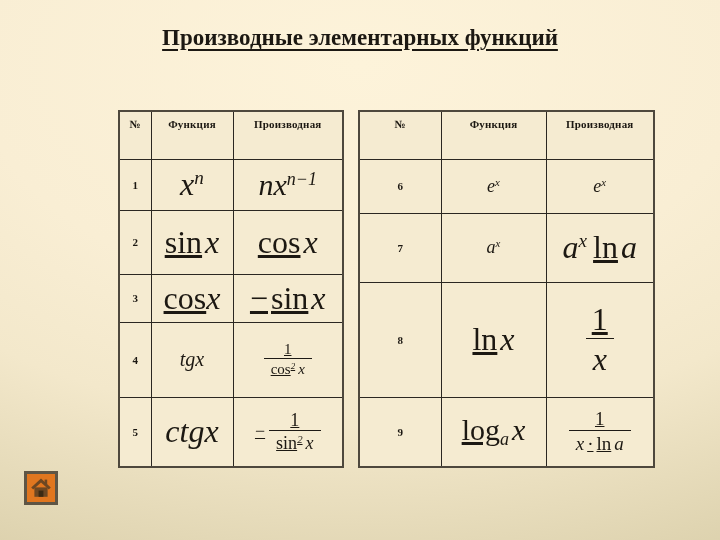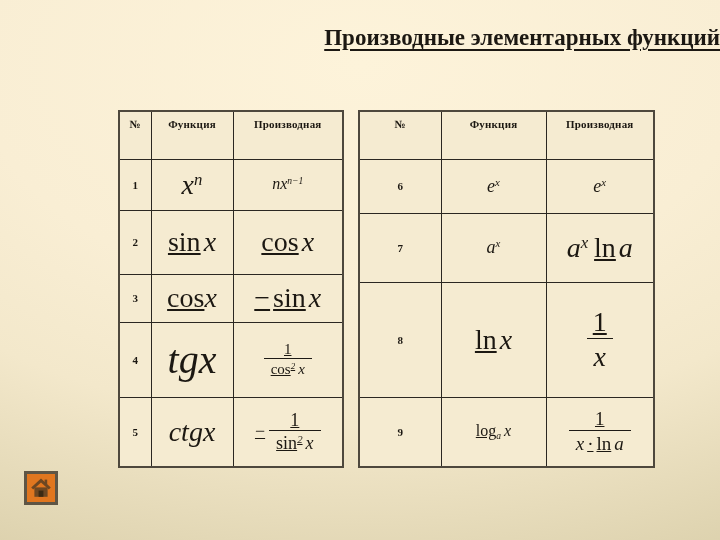--- a/index.html
+++ b/index.html
@@ -3,21 +3,21 @@
 <meta charset="utf-8">
 <style>
   html,body{margin:0;padding:0;}
   .slide{
     position:relative;width:720px;height:540px;overflow:hidden;
     background:radial-gradient(140% 115% at 50% 12%,
       #fdf3da 0%, #f9eed4 38%, #f3e8cb 58%, #ddd2ae 85%, #cbbf99 100%);
     font-family:"Liberation Serif","DejaVu Serif",serif;color:#1c1812;
   }
   .title{
-    position:absolute;top:25px;left:0;width:100%;text-align:right;
+    position:absolute;top:25px;left:0;width:100%;text-align:center;
     font-size:23px;font-weight:bold;
     text-decoration:underline;text-decoration-thickness:2px;text-underline-offset:4px;
   }
   table.tbl{
     position:absolute;border-collapse:collapse;table-layout:fixed;
     background:#f5ebd1;border:2.5px solid #4e483d;
   }
   .tbl td{
     border:1.5px solid #2b2721;text-align:center;vertical-align:middle;
     padding:0;overflow:hidden;
@@ -28,21 +28,21 @@
   .fn{font-style:normal;text-decoration:underline;}
   .gap{margin-left:6px;}
   .gap2{margin-left:3px;}
   sup.e{font-size:60%;vertical-align:0.55em;font-style:italic;}
   sub.s{font-size:60%;vertical-align:-0.3em;font-style:italic;}
   .frac{display:inline-block;vertical-align:middle;text-align:center;line-height:1.15;}
   .frac .num{display:block;padding:0 2px;}
   .frac .den{display:block;border-top:1.5px solid #1d1a15;padding:2px 7px 0;}
   .minus{display:inline-block;vertical-align:middle;margin-right:4px;}
   .s15{font-size:15px}.s18{font-size:18px}.s19{font-size:19px}
-  .s22{font-size:16px}.s24{font-size:28px}.s26{font-size:18px}.s30{font-size:40px}
+  .s22{font-size:30px}.s24{font-size:32px}.s26{font-size:18px}.s30{font-size:20px}
   .home{
     position:absolute;left:24px;top:471px;width:34px;height:34px;box-sizing:border-box;
     background:#e0761f;border:3px solid #5e5545;display:flex;align-items:center;
     justify-content:center;cursor:pointer;padding:0;
   }
 </style>
 </head>
 <body>
 
 <div class="slide">

